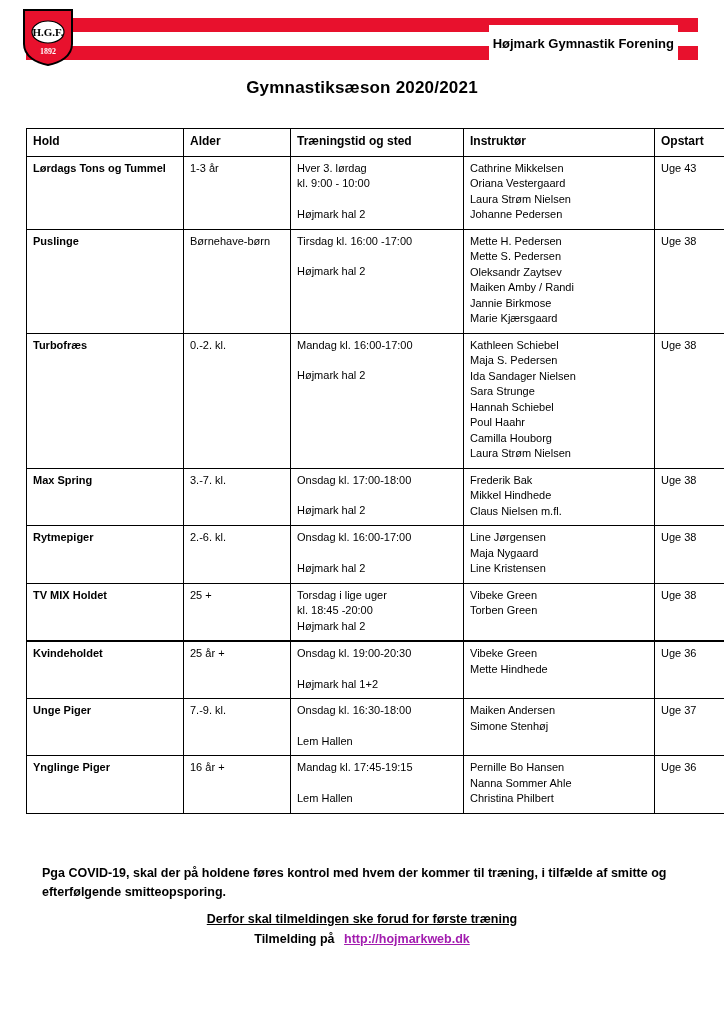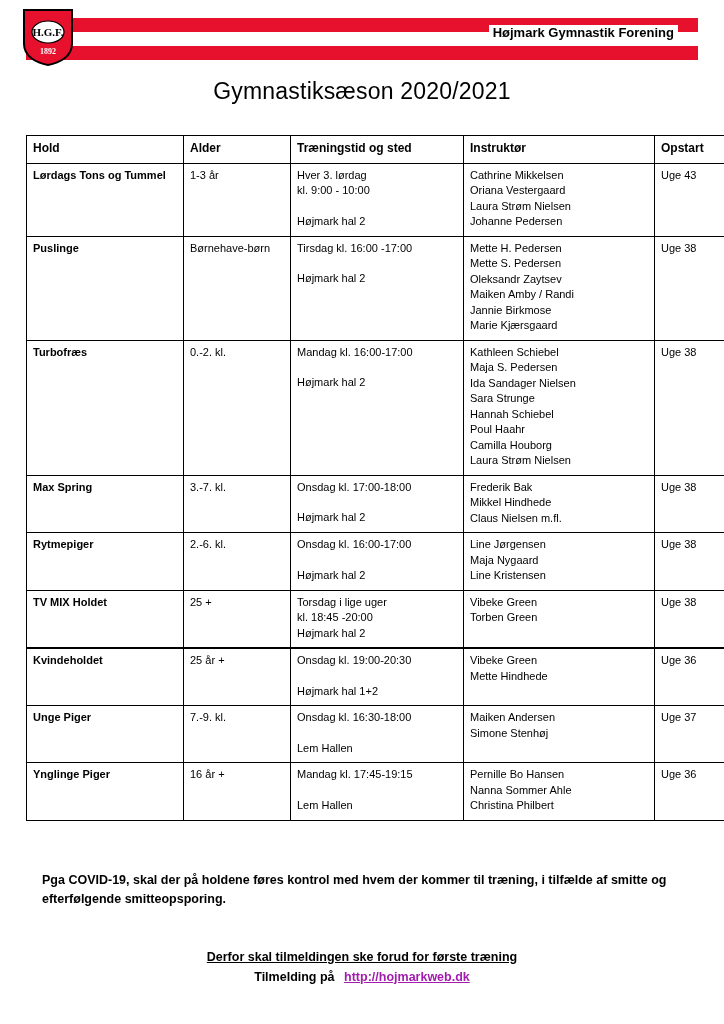--- a/index.html
+++ b/index.html
@@ -37,37 +37,37 @@
     height: 14px;
     background: #e8112d;
   }
   .header-title {
     position: absolute;
     right: 46px;
     top: 25px;
     font-size: 13px;
     font-weight: bold;
     background: #ffffff;
-    padding: 0 4px;
+    padding: 11px 4px;
     line-height: 16px;
   }
   .logo {
     position: absolute;
     left: 22px;
     top: 8px;
     width: 52px;
     height: 58px;
     z-index: 5;
   }
 
   
   .page-title {
     text-align: center;
-    font-size: 23px;
-    font-weight: normal;
+    font-size: 17px;
+    font-weight: bold;
     margin-top: 16px;
     margin-bottom: 14px;
     letter-spacing: 0.2px;
   }
 
   
   .tbl-wrap {
     padding: 16px 26px;
   }
   table.sched {
@@ -109,21 +109,21 @@
     padding: 34px 34px 0 34px;
   }
   .footer-note {
     font-size: 12.5px;
     font-weight: bold;
     line-height: 19px;
     padding-left: 8px;
   }
   .footer-center {
     text-align: center;
-    margin-top: 38px;
+    margin-top: 7px;
     font-size: 12.5px;
     font-weight: bold;
     line-height: 20px;
   }
   .underline {
     text-decoration: underline;
   }
   .link {
     color: #a21caf;
     text-decoration: underline;

